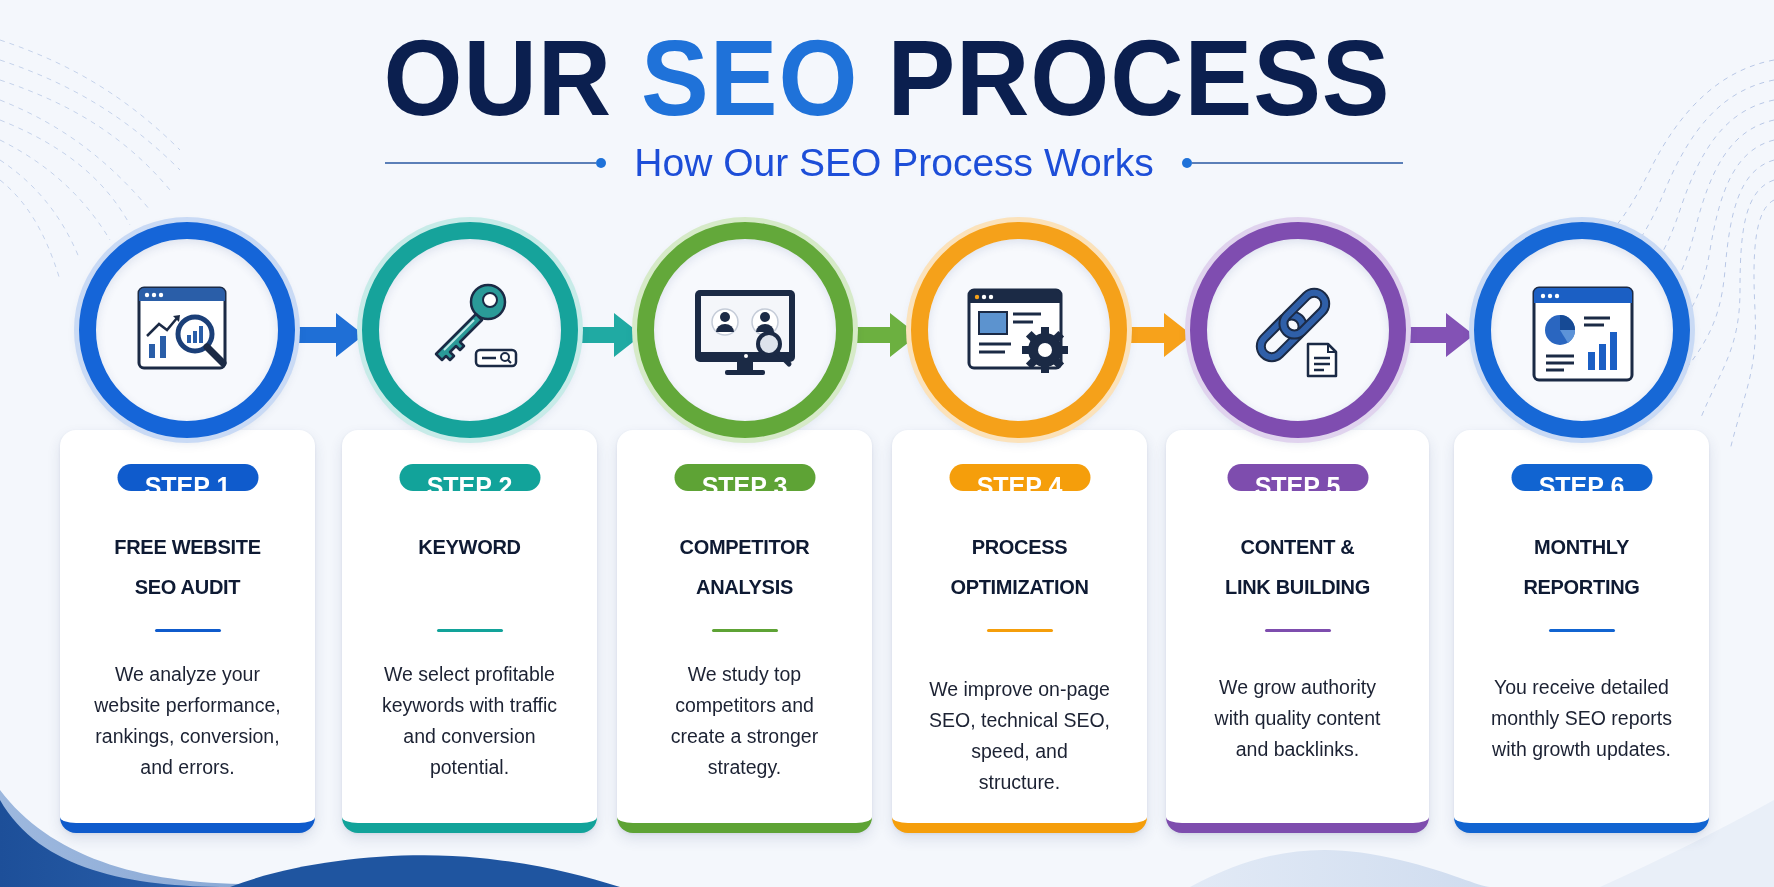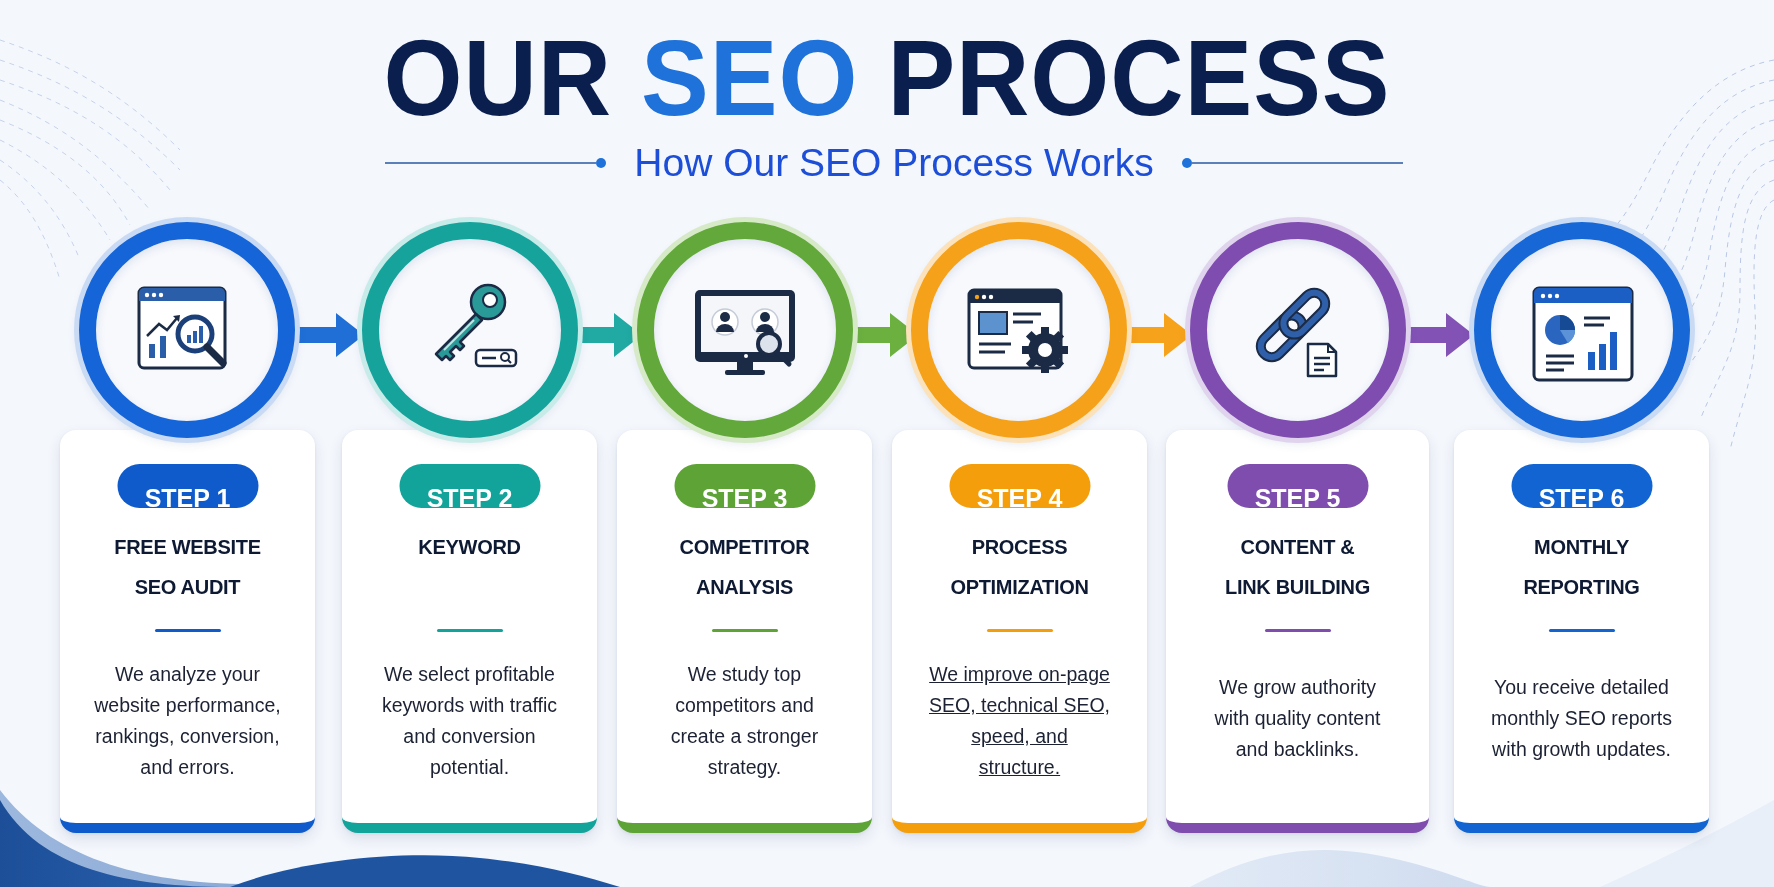--- a/index.html
+++ b/index.html
@@ -36,21 +36,21 @@
 
   .card {
     position: absolute; top: 430px; height: 403px; width: 255px;
     background: #ffffff; border-radius: 16px;
     box-shadow: 0 6px 14px rgba(40,60,110,0.12), 0 1px 3px rgba(40,60,110,0.08);
     border-bottom: 10px solid var(--c);
     text-align: center;
   }
   .badge {
     position: absolute; left: 50%; top: 34px; transform: translateX(-50%);
-    height: 44px; padding: 12px 24px; min-width: 141px;
+    height: 27px; padding: 0 24px; min-width: 141px;
     border-radius: 22px; background: var(--c);
     color: #fff; font-weight: 700; font-size: 25px; line-height: 44px;
     white-space: nowrap;
   }
   .card-title {
     position: absolute; left: 0; right: 0; top: 97px;
     font-weight: 700; font-size: 20px; line-height: 40px;
     color: #0e1a33; letter-spacing: -0.3px;
   }
   .card-title span { display: block; }
@@ -183,21 +183,21 @@
   </div>
 </div>
 
 <div class="card" style="left:892px; --c:#f59e0b;">
   <div class="badge">STEP 4</div>
   <div class="card-title">
     <span>PROCESS</span>
     <span>OPTIMIZATION</span>
   </div>
   <div class="divider"></div>
-  <div class="desc" style="top:229px;text-decoration:underline;">
+  <div class="desc" style="top:244px;">
     <span>We improve on-page</span>
     <span>SEO, technical SEO,</span>
     <span>speed, and</span>
     <span>structure.</span>
   </div>
 </div>
 
 <div class="card" style="left:1166px; width:263px; --c:#7e4dae;">
   <div class="badge">STEP 5</div>
   <div class="card-title">

